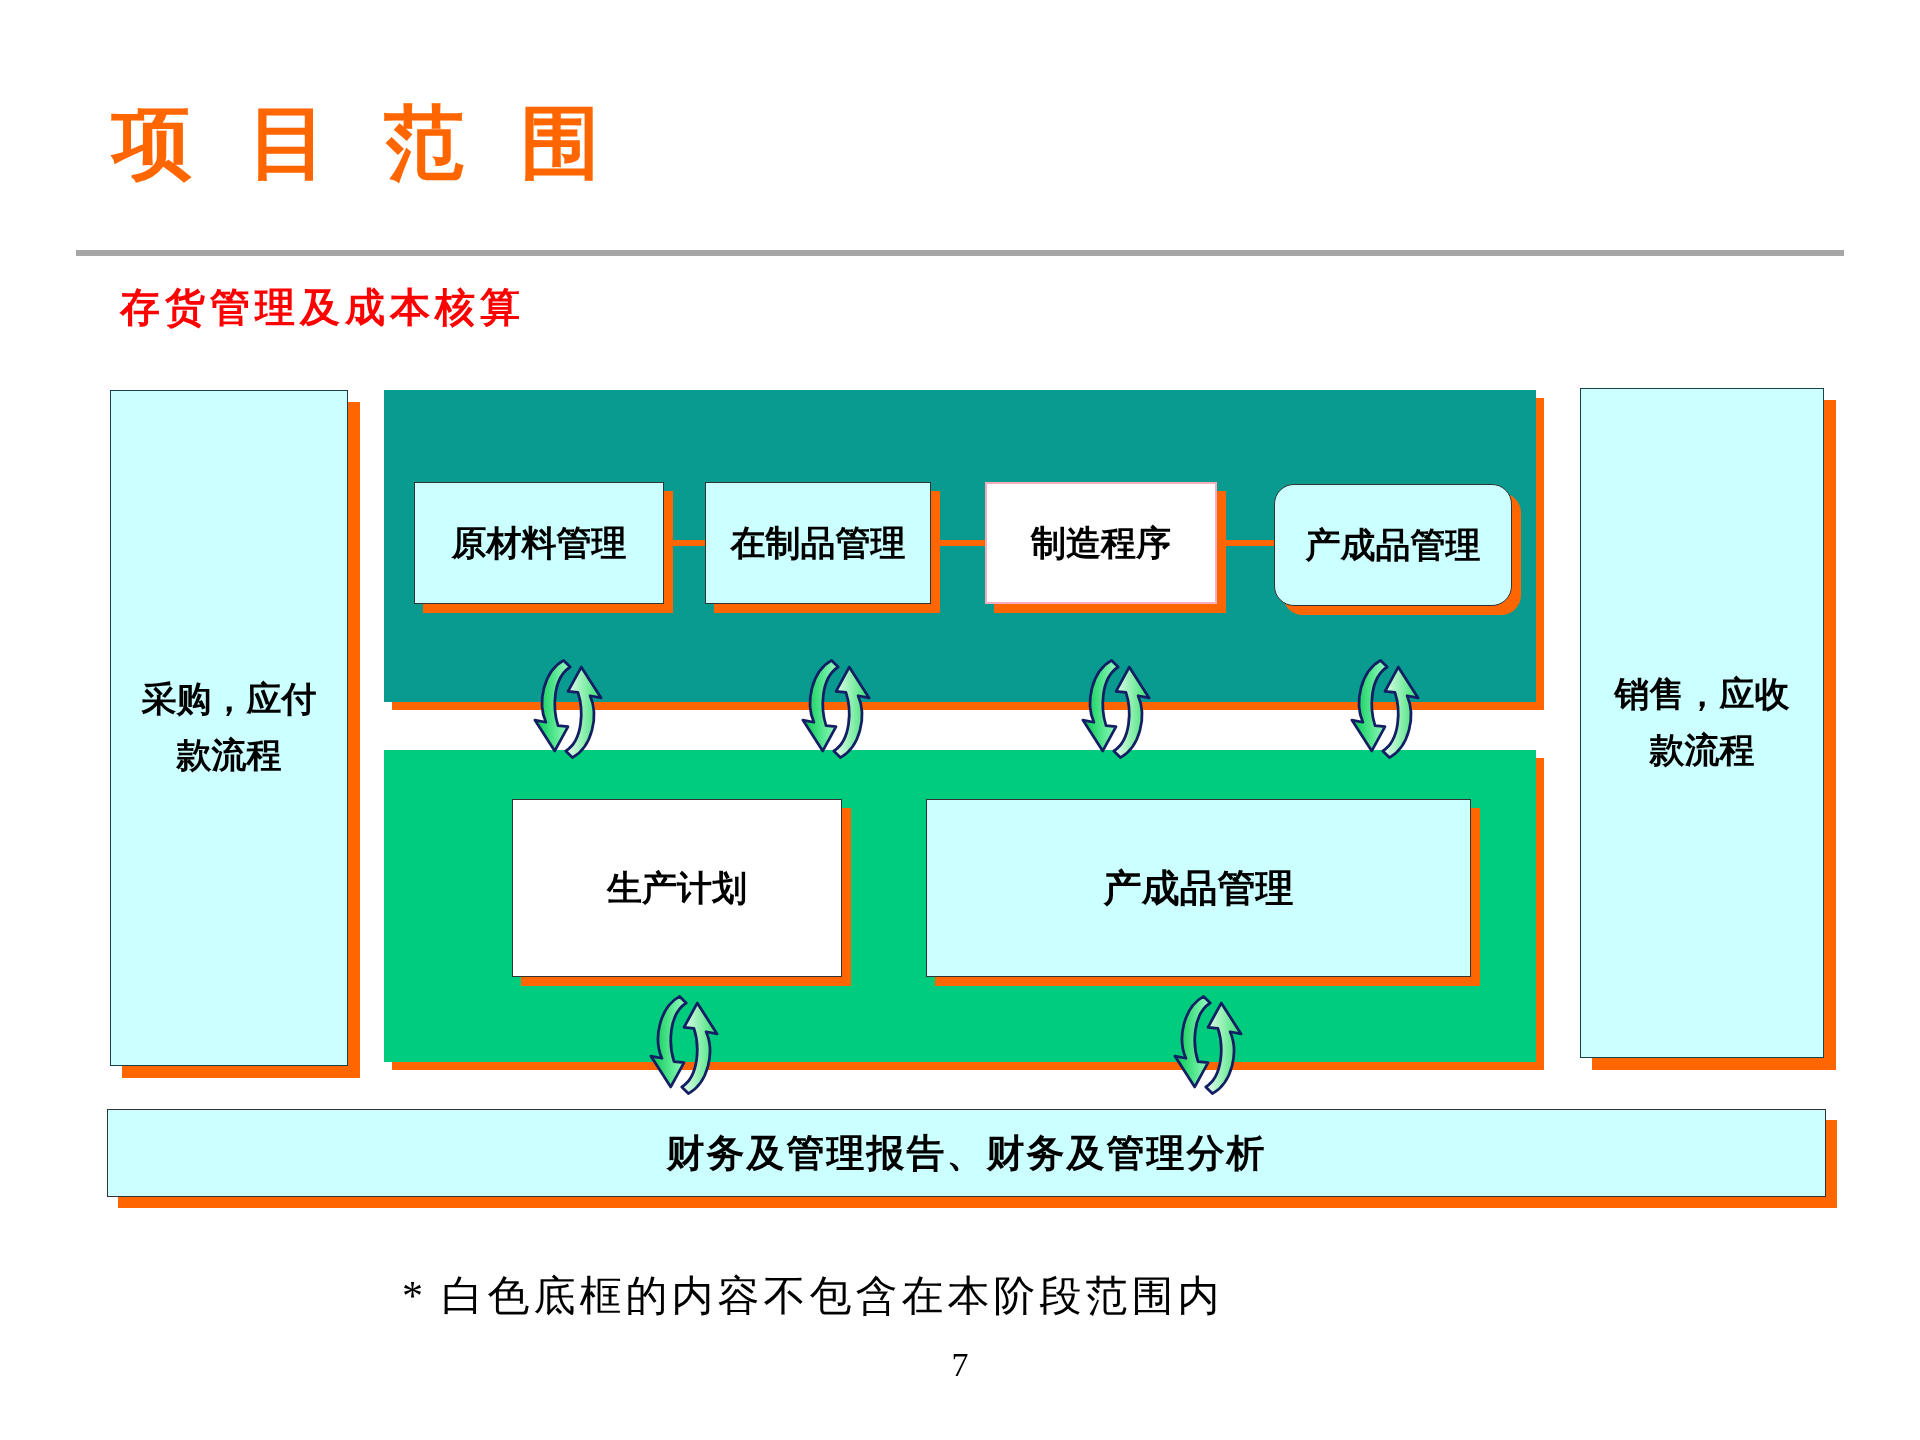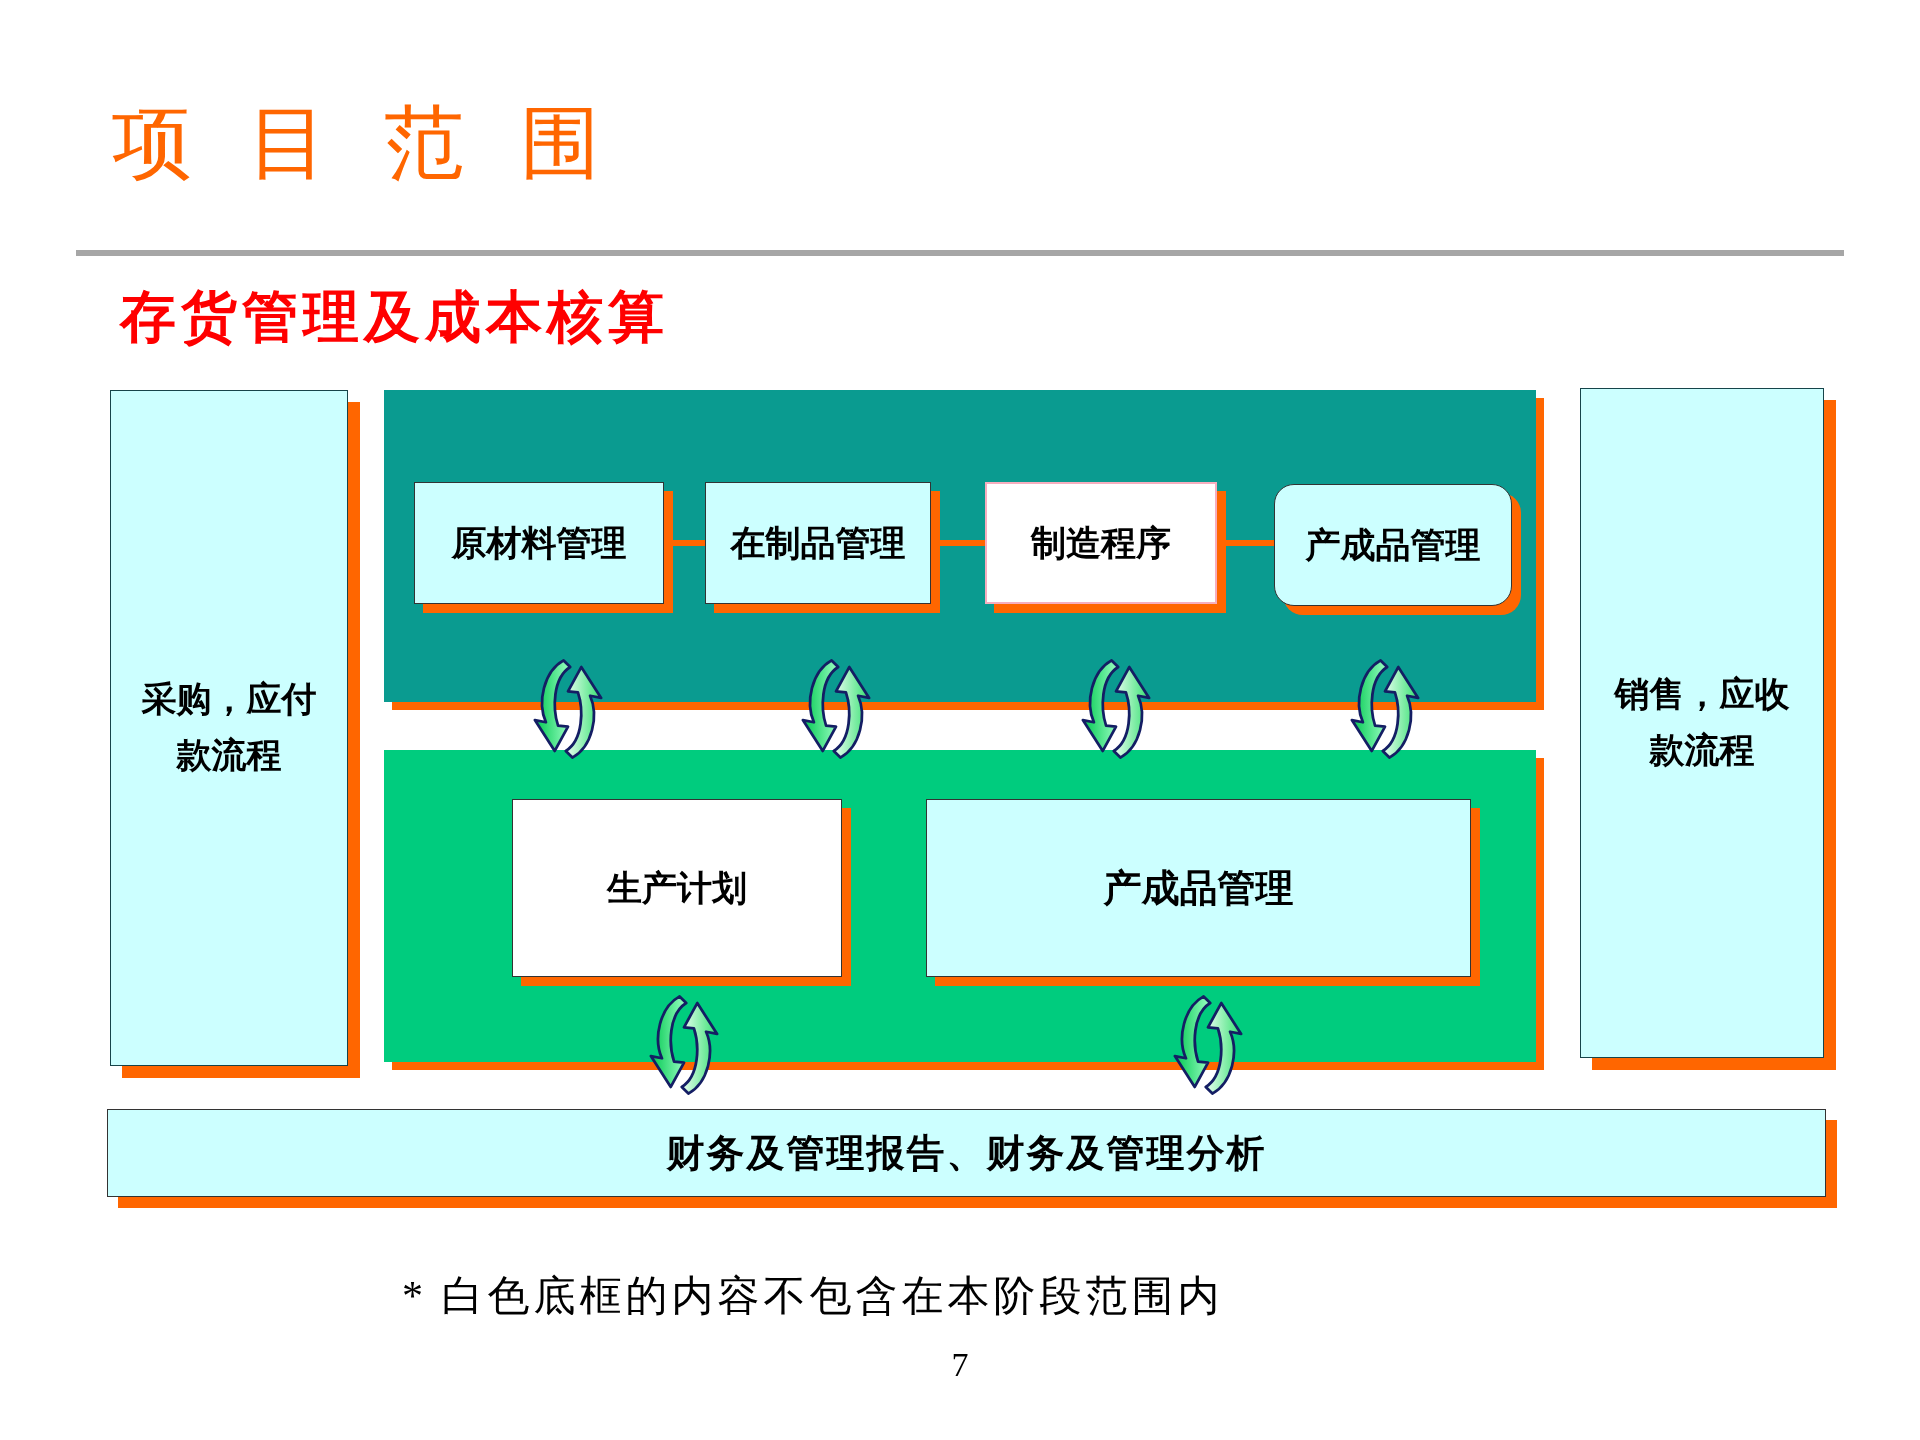--- a/index.html
+++ b/index.html
@@ -13,26 +13,26 @@
   *{box-sizing:border-box;}
   html,body{margin:0;padding:0;}
   body{
     width:1920px;height:1440px;position:relative;background:#fff;overflow:hidden;
     font-family:"Liberation Serif","DejaVu Serif",serif;color:#000;
   }
   .slide{position:absolute;inset:0;background:#fff;}
 
   .title{
     position:absolute;left:112px;top:90px;margin:0;
-    font-size:80px;font-weight:400;letter-spacing:18px;color:var(--accent);
+    font-size:80px;font-weight:700;letter-spacing:18px;color:var(--accent);
   }
   .divider{position:absolute;left:76px;top:250px;width:1768px;height:6px;background:var(--divider);}
   .subtitle{
     position:absolute;left:120px;top:280px;margin:0;
-    font-size:56px;font-weight:700;letter-spacing:5px;color:var(--red);
+    font-size:40px;font-weight:700;letter-spacing:5px;color:var(--red);
   }
 
   .panel{
     position:absolute;background:var(--cyan);border:1px solid #16444a;
     box-shadow:12px 12px 0 var(--accent);
     display:flex;align-items:center;justify-content:center;text-align:center;
     font-weight:700;font-size:35px;line-height:1.6;white-space:pre-line;
   }
   .panel.left{left:110px;top:390px;width:238px;height:676px;}
   .panel.right{left:1580px;top:388px;width:244px;height:670px;}

